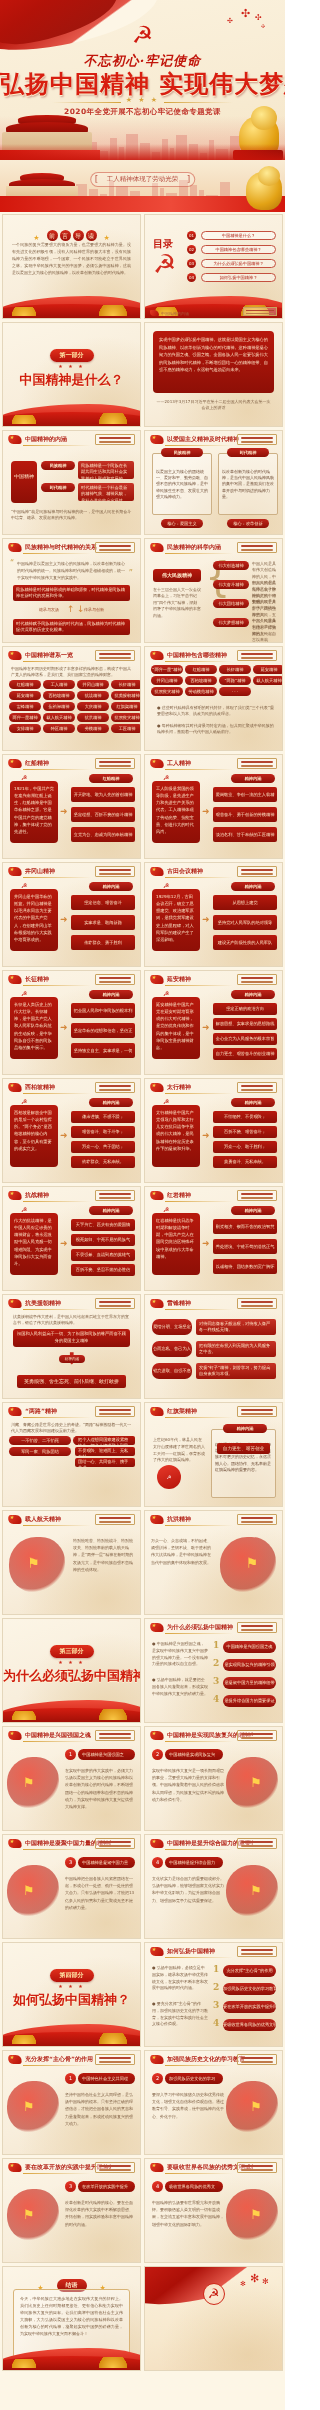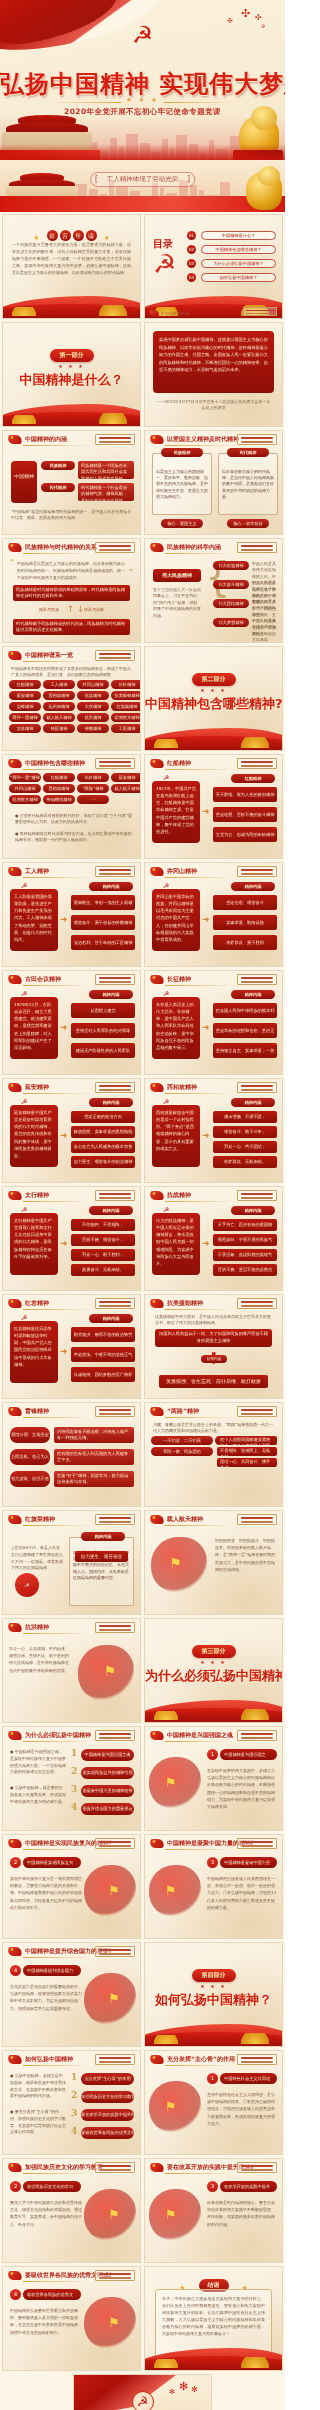--- a/index.html
+++ b/index.html
@@ -208,20 +208,21 @@
   <div class="hero">
     <div class="hero-silk"></div>
     <div class="hero-silk2"></div>
     <div class="hero-birds">
       <span class="bird" style="left:28px;top:0;">✣</span>
       <span class="bird" style="left:42px;top:6px;font-size:8px;">✣</span>
       <span class="bird" style="left:14px;top:10px;font-size:7px;">✣</span>
       <span class="bird" style="left:48px;top:16px;font-size:5px;">✣</span>
     </div>
     <div class="hero-emblem">☭</div>
+    <div class="hero-slogan">不忘初心·牢记使命</div>
     <div class="hero-title">弘扬中国精神  实现伟大梦想</div>
     <div class="hero-rule"></div>
     <div class="hero-stars">★ ★ ★</div>
     <div class="hero-sub">2020年全党开展不忘初心牢记使命专题党课</div>
     <div class="hero-city"></div>
     <div class="skyline" id="sky1">
         <i style="left: 0px; width: 4px; height: 5px;"></i>
         <i style="left: 6px; width: 11px; height: 18px;"></i>
         <i style="left: 19px; width: 9px; height: 9px;"></i>
         <i style="left: 30px; width: 7px; height: 22px;"></i>
@@ -450,32 +451,20 @@
         <div class="rpill" style="left:40px;width:32px;top:66px;">载人航天精神</div>
         <div class="rpill" style="left:74px;width:32px;top:66px;">抗洪精神</div>
         <div class="rpill" style="left:108px;width:32px;top:66px;">抗震救灾精神</div>
         <div class="rpill" style="left:6px;width:32px;top:77px;">女排精神</div>
         <div class="rpill" style="left:40px;width:32px;top:77px;">特区精神</div>
         <div class="rpill" style="left:74px;width:32px;top:77px;">劳模精神</div>
         <div class="rpill" style="left:108px;width:32px;top:77px;">工匠精神</div>
       </div>
       <div class="slide">
         <div class="paper-tex"></div>
-        <div class="sec-badge">第二部分</div>
-      <div class="sec-dots">★ ★ ★</div>
-      <div class="sec-title">中国精神包含哪些精神?</div>
-        <div class="s-wave">
-    <div class="w1"></div>
-          <div class="w2"></div>
-          <div class="gld"></div>
-          <div class="gld2"></div>
-        </div>
-      </div>
-      <div class="slide">
-        <div class="paper-tex"></div>
         <div class="s-head">
     <span class="s-flag"></span>
     <span class="s-title">中国精神包含哪些精神</span>
     <span class="s-underline"></span>
     <span class="s-logo">
             <i></i>
             <i></i>
           </span>
   </div>
         <div class="rpill" style="left:6px;width:32px;top:18px;">“两弹一星”精神</div>

